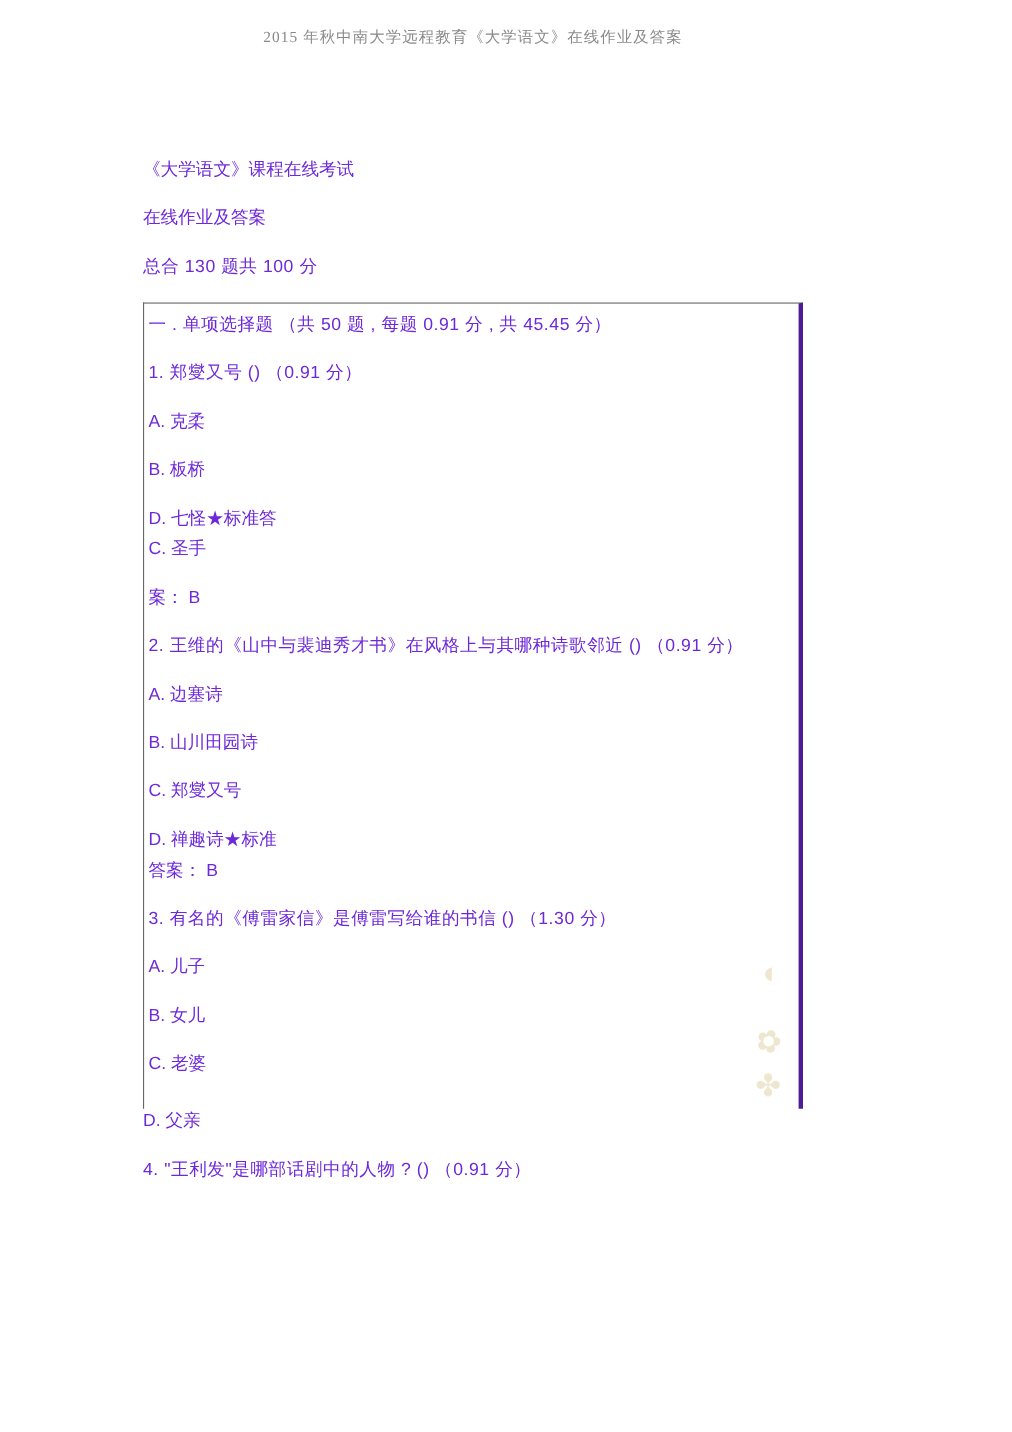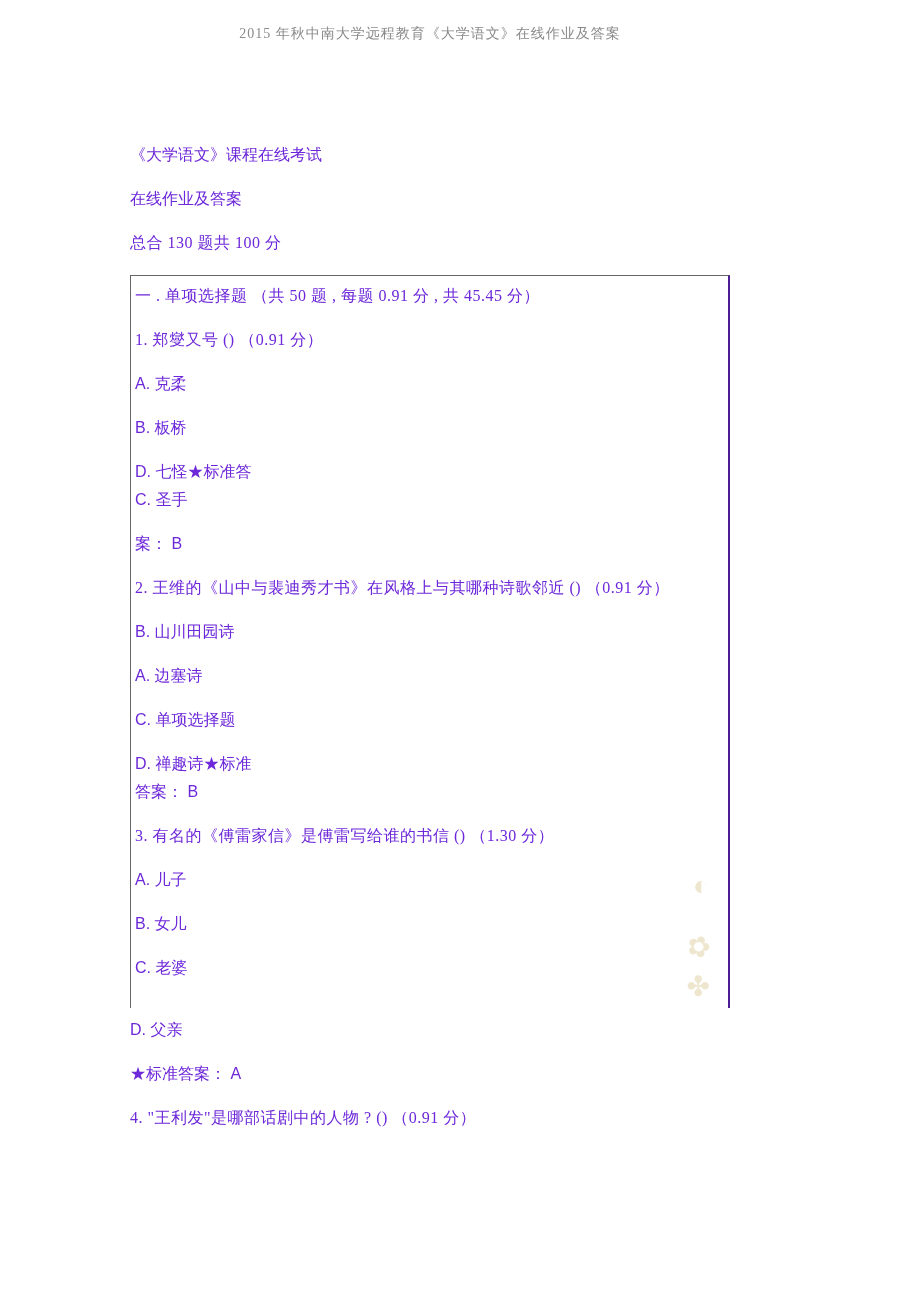--- a/index.html
+++ b/index.html
@@ -26,29 +26,29 @@
   .line {
     font-size: 16px;
     color: #6d28d9;
     margin-bottom: 20px;
     line-height: 1.5;
     font-family: "SimSun", "宋体", "Arial", sans-serif;
   }
   .q-box {
     border-left: 1px solid #666;
     border-top: 1px solid #666;
-    border-right: 2px solid #4c1d95;
+    border-right: 4px solid #4c1d95;
     padding: 8px 12px 8px 0;
     margin-top: 2px;
   }
   .q-box .line {
     padding-left: 4px;
   }
   .mixed {
-    font-family: Liberation Serif, serif;
+    font-family: Liberation Sans, sans-serif;
     letter-spacing: 0.5px;
   }
   .watermark {
     position: absolute;
     right: 120px;
     opacity: 0.3;
     color: #c8b060;
     font-size: 28px;
     pointer-events: none;
   }
@@ -70,32 +70,31 @@
     <div class="line mixed">一 . 单项选择题    （共 50 题 , 每题 0.91 分 , 共 45.45 分）</div>
 
     <div class="line mixed">1.  郑燮又号 ()  （0.91 分）</div>
     <div class="line">A. 克柔</div>
     <div class="line">B. 板桥</div>
     <div class="line" style="margin-bottom:4px">D. 七怪★标准答</div>
     <div class="line">C. 圣手</div>
     <div class="line">案：  B</div>
 
     <div class="line mixed">2.  王维的《山中与裴迪秀才书》在风格上与其哪种诗歌邻近          ()  （0.91 分）</div>
+    <div class="line">A. 边塞诗</div>
     <div class="line">B. 山川田园诗</div>
-    <div class="line">A. 边塞诗</div>
-    <div class="line">C. 单项选择题</div>
+    <div class="line">C. 郑燮又号</div>
     <div class="line" style="margin-bottom:4px">D. 禅趣诗★标准</div>
     <div class="line">答案：  B</div>
 
     <div class="line mixed">3.  有名的《傅雷家信》是傅雷写给谁的书信      ()  （1.30 分）</div>
     <div class="line">A. 儿子</div>
     <div class="line">B. 女儿</div>
     <div class="line">C. 老婆</div>
   </div>
 
-  <div class="line" style="margin-top:10px">D. 父亲</div>
-  <div class="line">★标准答案：  A</div>
+  <div class="line" style="">D. 父亲</div>
   <div class="line mixed">4.  "王利发"是哪部话剧中的人物 ?        ()   （0.91  分）</div>
 
   <span class="watermark wm1">◐</span>
   <span class="watermark wm2">✿</span>
   <span class="watermark wm3">✤</span>
 </div>
 
 </body></html>

